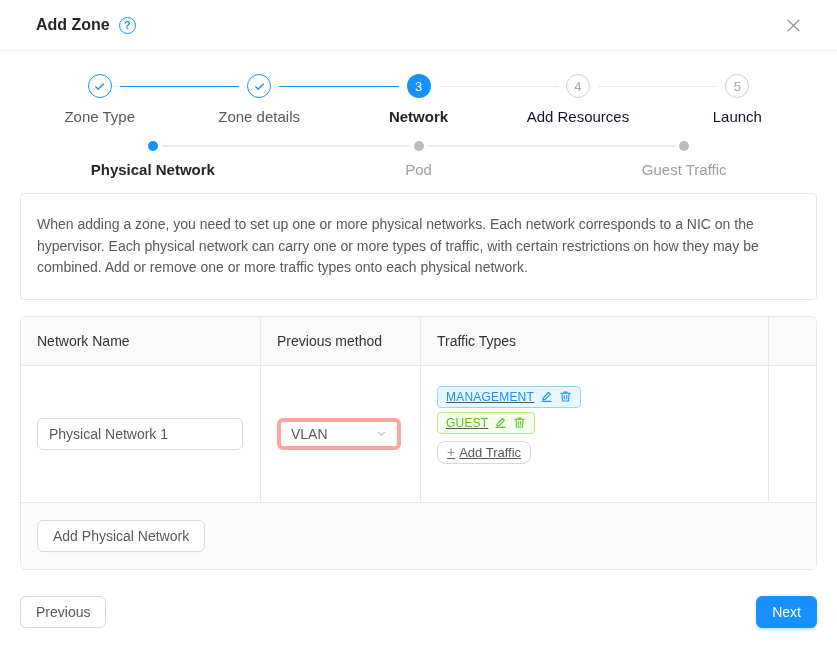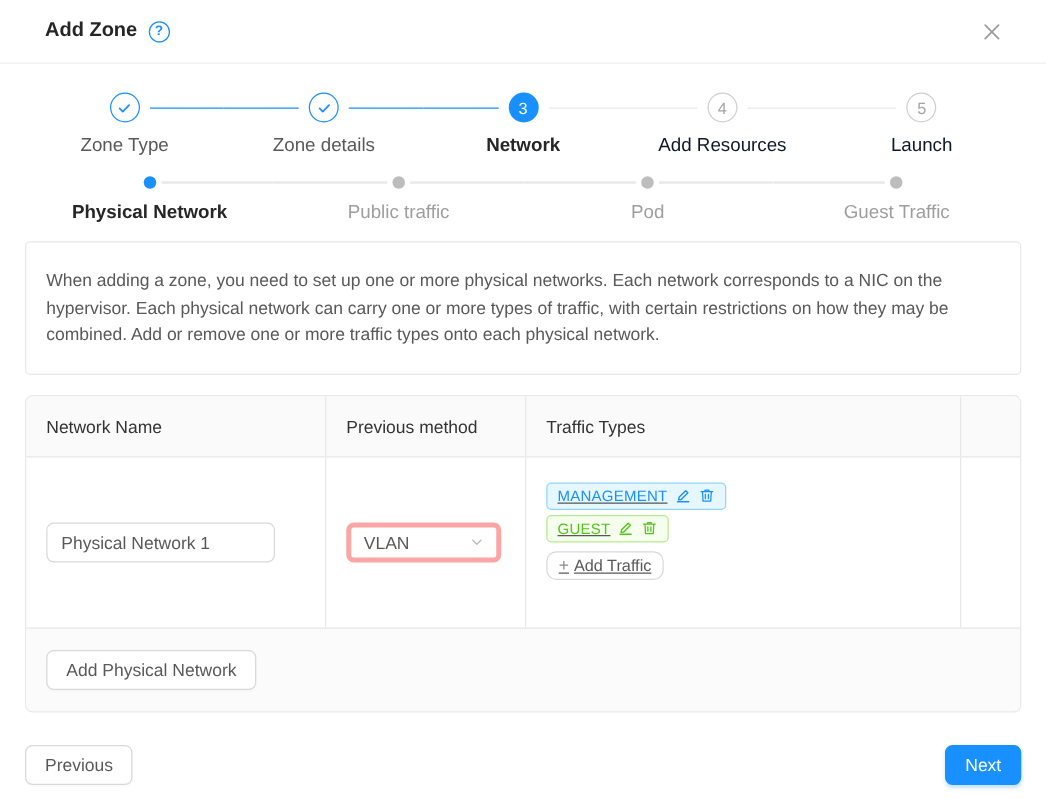--- a/index.html
+++ b/index.html
@@ -76,21 +76,21 @@
   .t-row { display: grid; grid-template-columns: 239px 160px 348px 1fr; }
   .t-head { background: #fafafa; border-bottom: 1px solid #e8e8e8; }
   .t-head .t-cell {
     padding: 16px 16px; font-size: 14px; color: #333; font-weight: 400;
   }
   .t-cell + .t-cell { border-left: 1px solid #e8e8e8; }
   .t-body .t-cell { padding: 16px; min-height: 136px; }
   .t-cell.v-center { display: flex; align-items: center; }
 
   .text-input {
-    width: 183px; height: 32px; border: 1px solid #d9d9d9; border-radius: 6px;
+    width: 206px; height: 32px; border: 1px solid #d9d9d9; border-radius: 6px;
     padding: 0 11px; font-size: 14px; color: #595959; background: #fff; outline: none;
     font-family: inherit;
   }
   .fake-select {
     width: 124px; height: 32px; border: 4px solid #fca5a5; border-radius: 6px;
     padding: 0 10px; font-size: 14px; color: #595959; background: #fff;
     display: flex; align-items: center; justify-content: space-between; cursor: pointer;
   }
 
   .tags-cell { display: flex; flex-direction: column; align-items: flex-start; padding-top: 20px !important; text-decoration: underline; }
@@ -216,28 +216,20 @@
     <div class="substeps">
   <div class="substep process">
     <div class="substep-head">
       <span class="substep-line left hidden"></span>
       <span class="substep-dot"></span>
       <span class="substep-line right"></span>
     </div>
     <div class="substep-label">Physical Network</div>
   </div>
 
-  <div class="substep wait">
-    <div class="substep-head">
-      <span class="substep-line left"></span>
-      <span class="substep-dot"></span>
-      <span class="substep-line right"></span>
-    </div>
-    <div class="substep-label">Public traffic</div>
-  </div>
 
   <div class="substep wait">
     <div class="substep-head">
       <span class="substep-line left"></span>
       <span class="substep-dot"></span>
       <span class="substep-line right"></span>
     </div>
     <div class="substep-label">Pod</div>
   </div>
 

